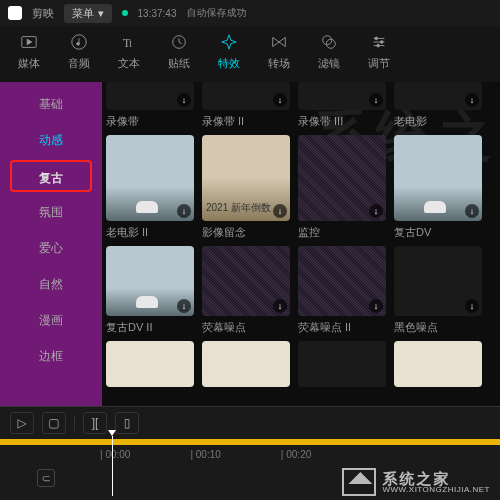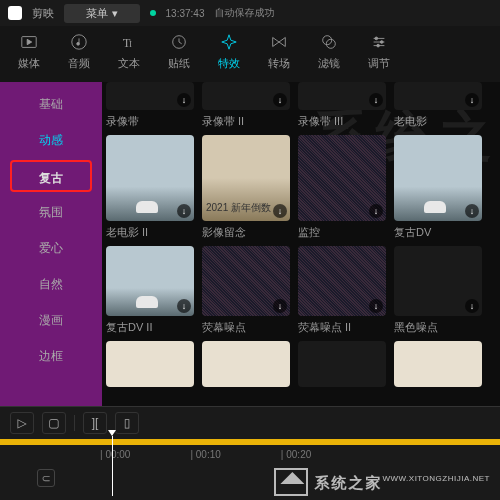--- a/index.html
+++ b/index.html
@@ -16,21 +16,21 @@
   background: #1a1a1a;
   display: flex;
   align-items: center;
   padding: 0 8px;
   gap: 10px;
   font-size: 11px;
 }
 .app-logo { width: 14px; height: 14px; background: #fff; border-radius: 3px; }
 .menu-dd {
   background: #333; color: #ccc; font-size: 11px;
-  padding: 2px 22px; border-radius: 3px;
+  padding: 2px 8px; border-radius: 3px;
   display: flex; align-items: center; gap: 4px;
 }
 .save-dot { width: 6px; height: 6px; background: #00d4a0; border-radius: 50%; }
 .save-text { color: #888; font-size: 10px; }
 
 .toolbar {
   height: 56px;
   background: #151515;
   display: flex;
   padding: 6px 4px 0;
@@ -130,21 +130,21 @@
   border: 4px solid transparent; border-top: 6px solid #fff;
 }
 
 .watermark {
   position: absolute; right: 10px; bottom: 4px;
   display: flex; align-items: center; gap: 6px;
   color: rgba(255,255,255,.7);
 }
 .wm-logo { width: 34px; height: 28px; border: 2px solid rgba(255,255,255,.7); position: relative; }
 .wm-logo::before { content: ""; position: absolute; top: 2px; left: 4px; width: 24px; height: 12px; background: rgba(255,255,255,.7); clip-path: polygon(0 100%,50% 0,100% 100%); }
-.wm-txt { display: flex; flex-direction: row; line-height: 1; }
+.wm-txt { display: flex; flex-direction: column; line-height: 1; }
 .wm-cn { font-size: 15px; font-weight: bold; letter-spacing: 2px; }
 .wm-en { font-size: 8px; letter-spacing: .5px; }
 .wm-bg {
   position: absolute; right: 0; top: 100px;
   font-size: 54px; font-weight: bold;
   color: rgba(255,255,255,.07);
   letter-spacing: 8px;
   writing-mode: horizontal-tb;
   pointer-events: none;
 }

